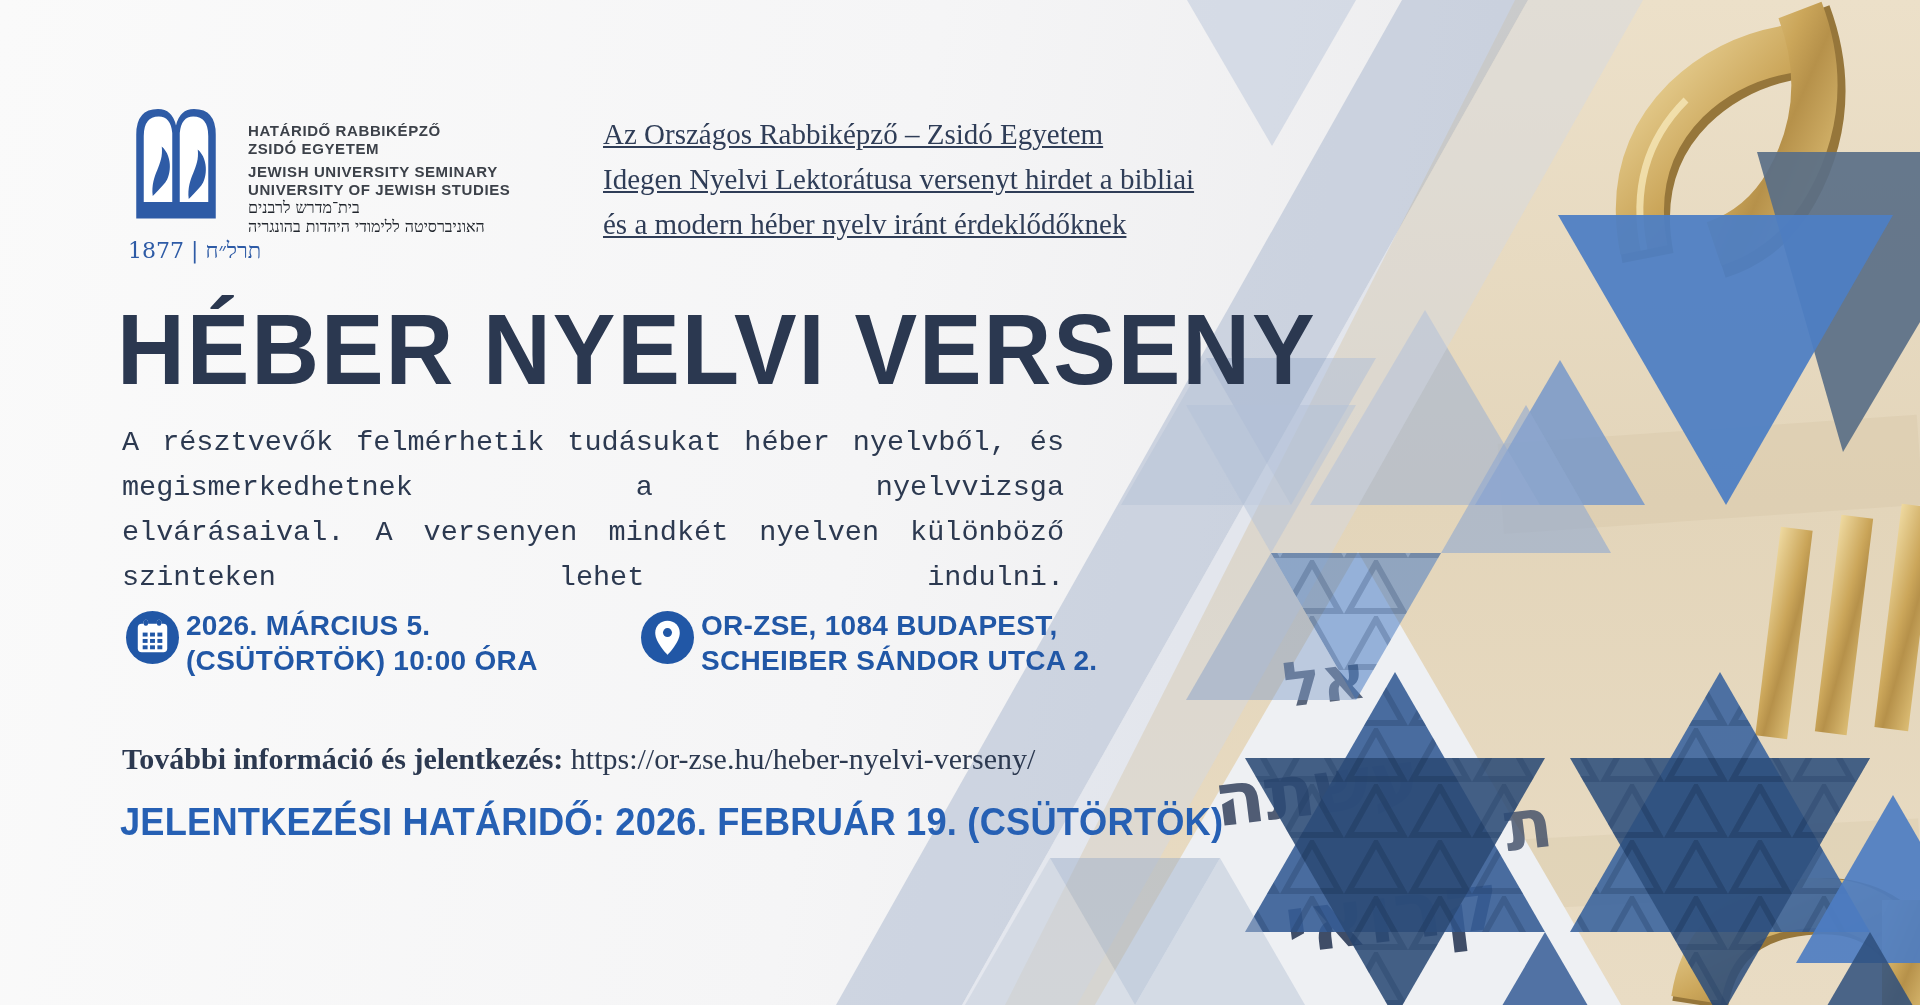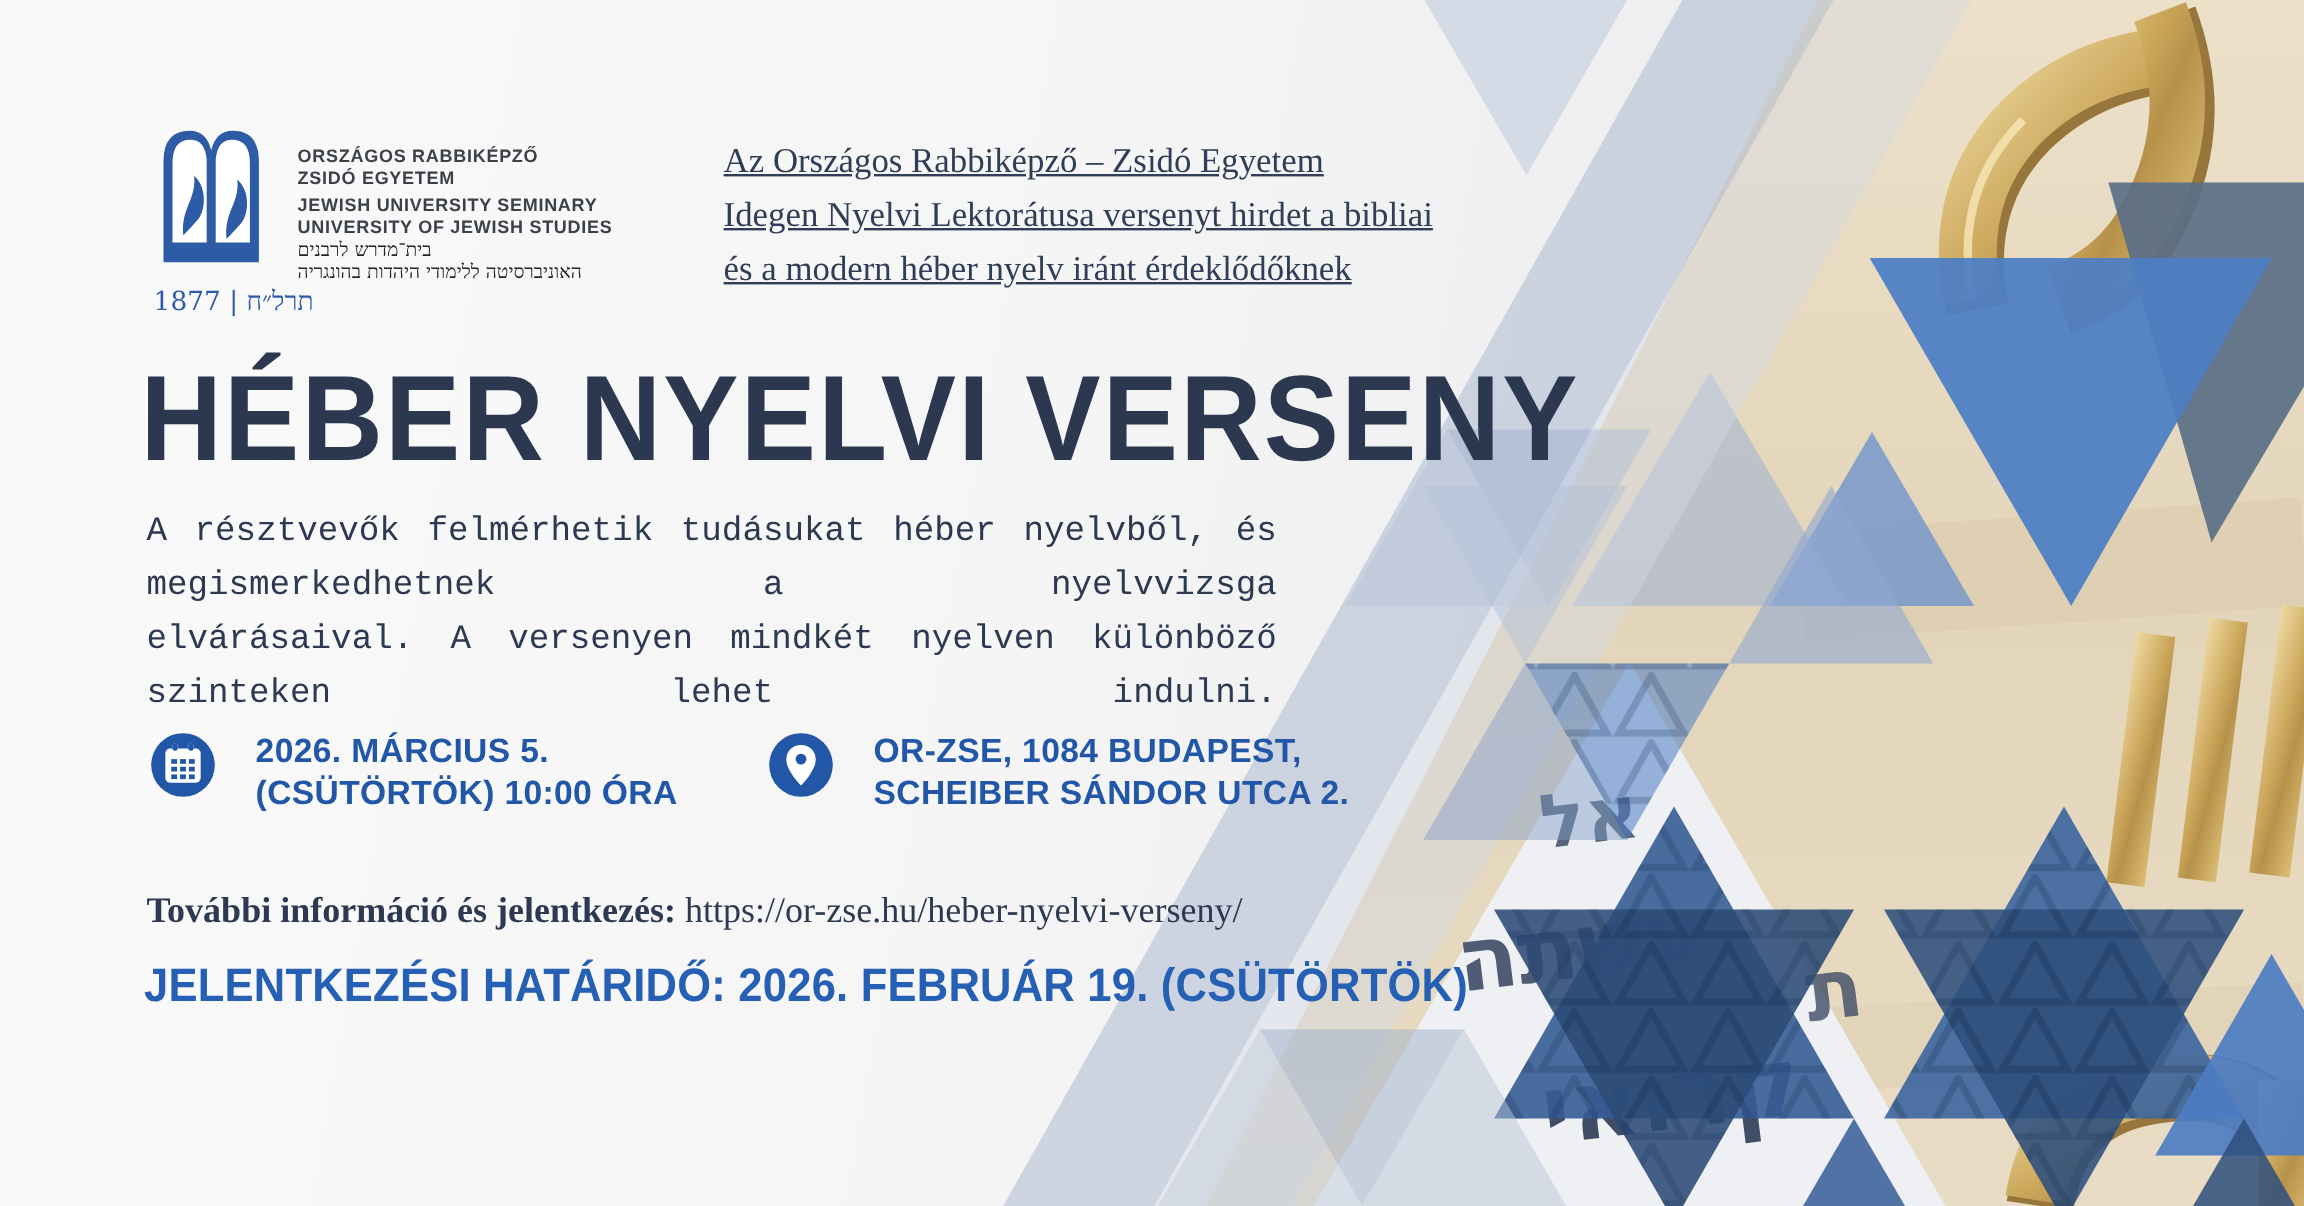--- a/index.html
+++ b/index.html
@@ -29,21 +29,21 @@
     font-family:"Liberation Sans",sans-serif;font-weight:700;font-size:101px;
     letter-spacing:2px;color:#2b3850;white-space:nowrap;
     transform:scaleX(.93);transform-origin:left top;}
 
   
   .body-text{position:absolute;left:122px;top:420px;width:942px;
     font-size:28.5px;line-height:45px;color:#2c3950;}
   .body-text .just{text-align:justify;text-align-last:justify;font-family:Liberation Mono, monospace;}
 
   
-  .event{position:absolute;top:608px;display:flex;gap:34px;align-items:flex-start;
+  .event{position:absolute;top:608px;display:flex;gap:7px;align-items:flex-start;
     font-family:"Liberation Sans",sans-serif;}
   .event.date{left:126px;}
   .event.loc{left:641px;}
   .badge{width:53px;height:53px;border-radius:50%;background:#2157a6;flex:0 0 auto;
     display:flex;align-items:center;justify-content:center;margin-top:3px;}
   .badge svg{width:53px;height:53px;display:block;}
   .event-text{color:#2157a6;font-weight:700;font-size:28px;line-height:35px;
     letter-spacing:.3px;white-space:nowrap;}
 
   
@@ -149,21 +149,21 @@
     <div class="logo-mark">
       <svg viewBox="0 0 122 160" aria-hidden="true">
         <path d="M8,158 V46 Q8,12 37,12 Q56,12 61,34 Q66,12 85,12 Q114,12 114,46 V158 Z" fill="#2e5ba6"></path>
         <path d="M18,136 V48 Q18,22 38,22 Q54,22 56,44 V136 Z M66,136 V44 Q68,22 84,22 Q104,22 104,48 V136 Z" fill="#ffffff"></path>
         <path d="M30,128 C27,98 45,88 42,62 C58,76 54,104 45,112 C40,118 34,124 30,128 Z" fill="#2e5ba6"></path>
         <path d="M78,132 C75,102 93,92 90,66 C106,80 102,108 93,116 C88,122 82,128 78,132 Z" fill="#2e5ba6"></path>
       </svg>
       <div class="logo-year">1877 | תרל״ח</div>
     </div>
     <div class="brand-lines">
-      <div class="bl-hu">ORSZÁGOS RABBIKÉPZŐ</div>
+      <div class="bl-hu">HATÁRIDŐ RABBIKÉPZŐ</div>
       <div class="bl-hu">ZSIDÓ EGYETEM</div>
       <div class="gap6"></div>
       <div class="bl-en">JEWISH UNIVERSITY SEMINARY</div>
       <div class="bl-en">UNIVERSITY OF JEWISH STUDIES</div>
       <div class="bl-he">בית־מדרש לרבנים</div>
       <div class="bl-he">האוניברסיטה ללימודי היהדות בהונגריה</div>
     </div>
   </header>
 
   <div class="intro">

